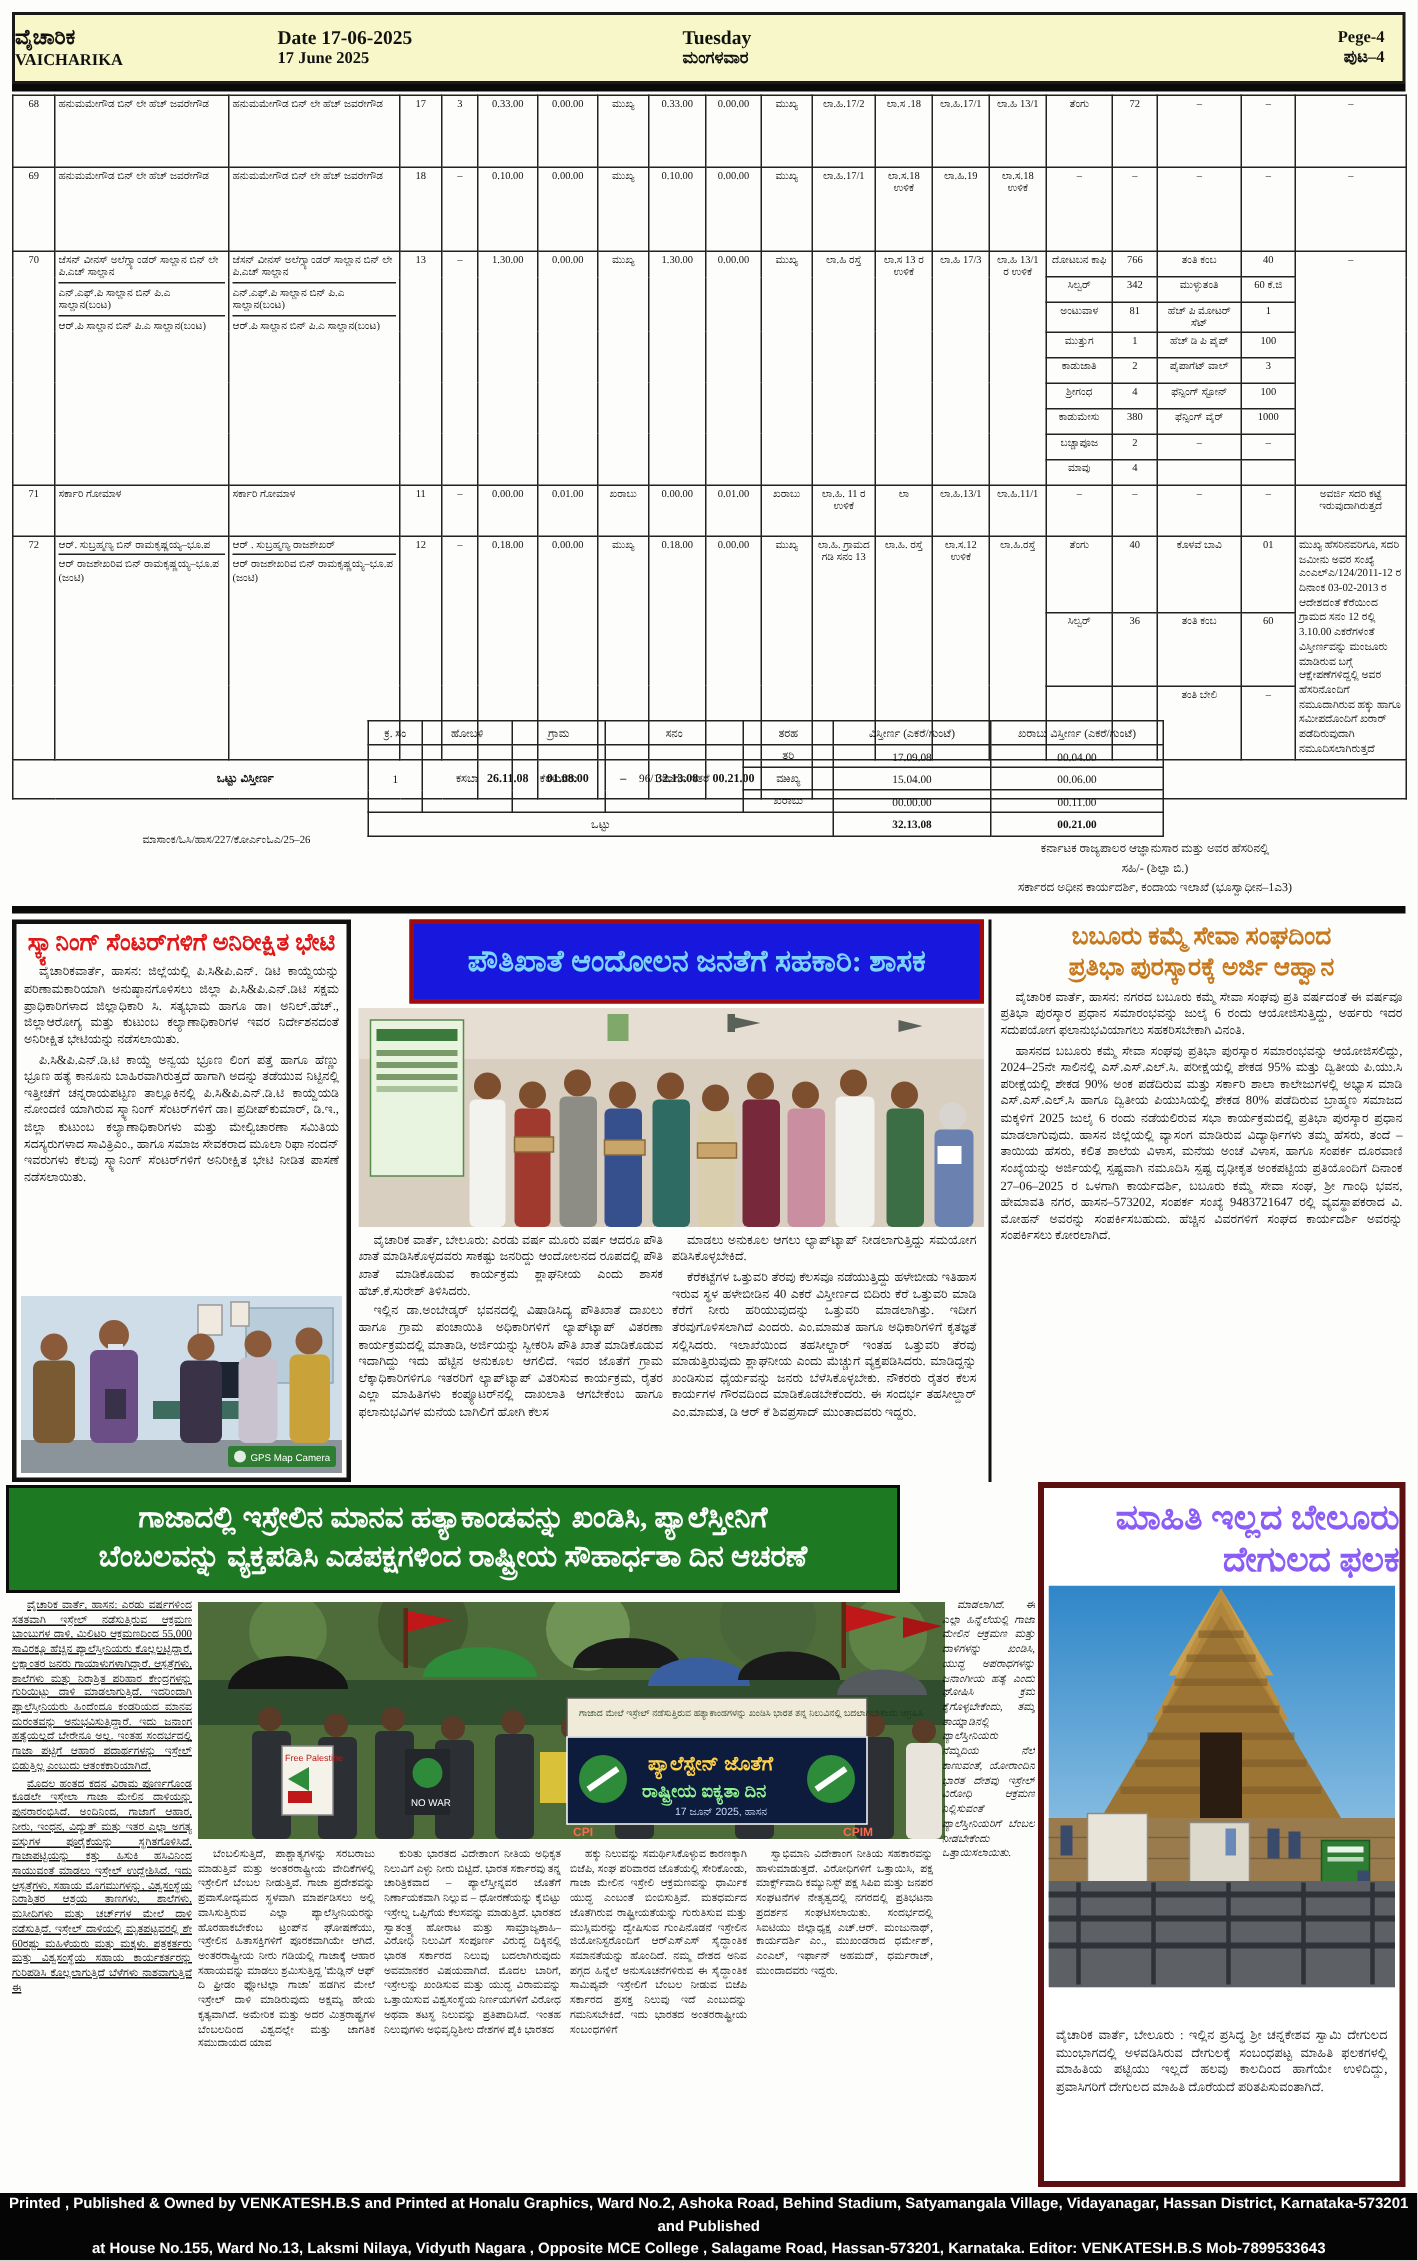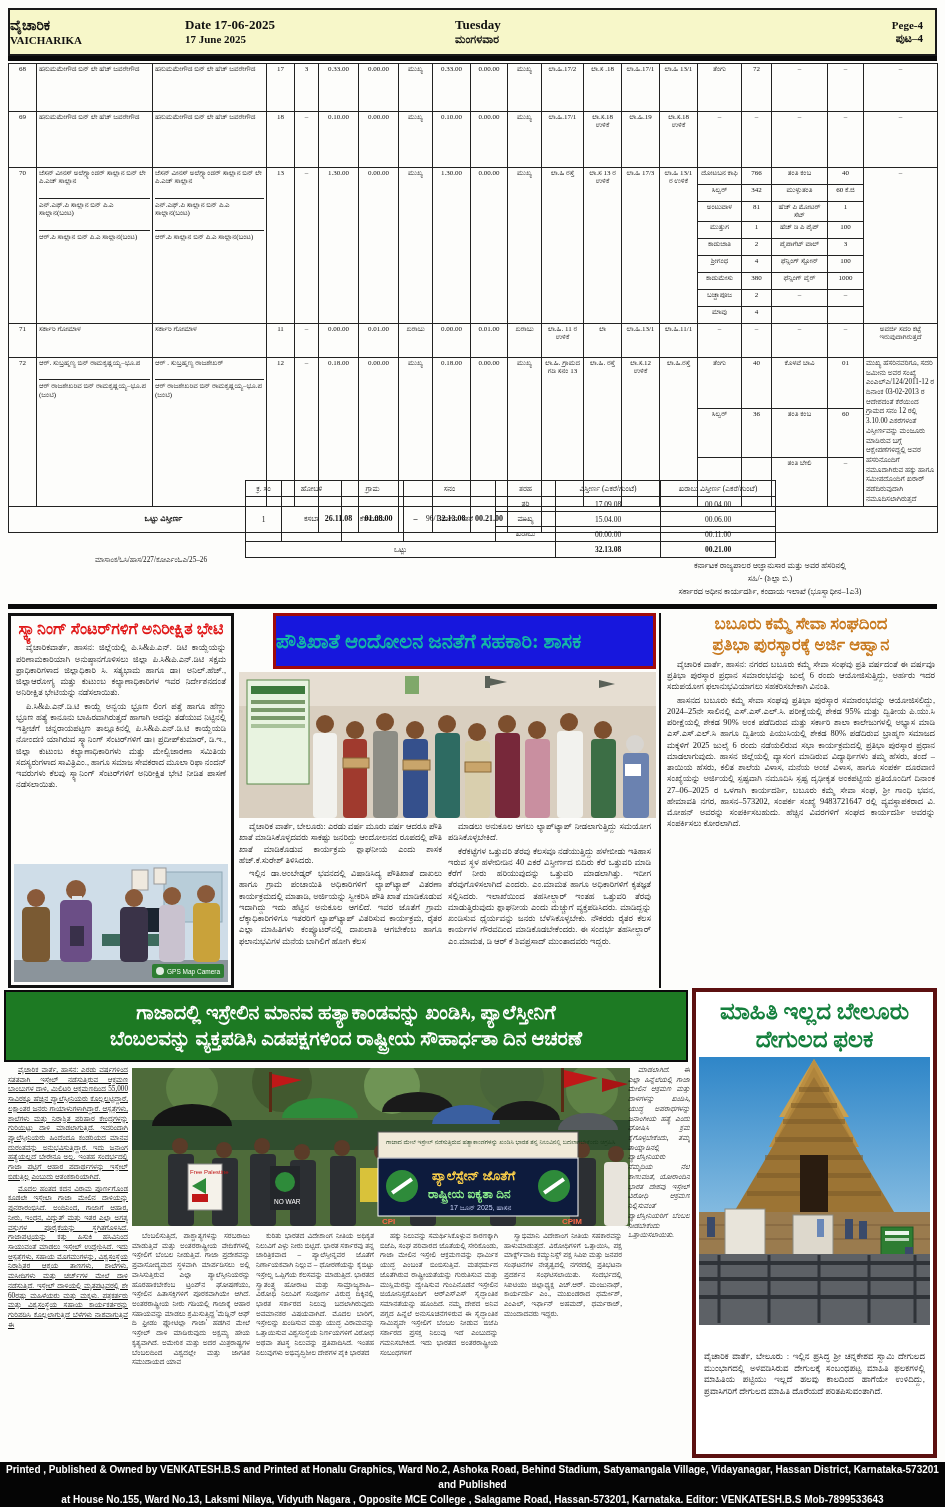--- a/index.html
+++ b/index.html
@@ -11,38 +11,38 @@
   #masthead{left:8px;top:8px;width:925px;height:44px;background:#f7f7c9;border:2px solid #1a1a1a;
             display:flex;align-items:center;}
   .mh-block{text-align:left;line-height:1.15;}
   .mh-big{font-weight:bold;font-size:14px;}
   .mh-small{font-weight:bold;font-size:11px;}
   
   table{border-collapse:collapse;table-layout:fixed;}
   #landtable{width:929px;font-size:7px;line-height:1.2;}
   #landtable td{border:1px solid #222;padding:1px 2px;vertical-align:top;overflow:hidden;word-wrap:break-word;}
   #landtable .c{text-align:center;}
-  .nm{border-bottom:1px solid #222;padding-bottom:12px;margin-bottom:2px;}
+  .nm{border-bottom:1px solid #222;padding-bottom:2px;margin-bottom:2px;}
   .nm:last-child{border-bottom:none;margin-bottom:0;}
   
   #sumtable{width:530px;font-size:7.5px;}
   #sumtable td,#sumtable th{border:1px solid #222;padding:1px 2px;text-align:center;vertical-align:middle;font-weight:normal;}
   
   .justify{text-align:justify;}
   .headline-red{color:#e01818;font-weight:bold;font-size:16px;line-height:1.15;text-align:center;}
   .bodytxt{font-size:8.4px;line-height:1.34;}
   .bodytxt p{margin:0 0 2px 0;text-indent:10px;}
   .col-rule{border-left:2px solid #111;}
-  #blue-banner{background:#1717dd;border:3px solid #a00b0b;color:#14b8a6;font-weight:bold;
-               font-size:20px;display:flex;align-items:center;justify-content:flex-start;text-align:center;line-height:1.1;margin-left:34px;}
+  #blue-banner{background:#1717dd;border:3px solid #a00b0b;color:#7dd3fc;font-weight:bold;
+               font-size:20px;display:flex;align-items:center;justify-content:center;text-align:center;line-height:1.1;margin-left:34px;}
   .headline-orange{color:#c8791e;font-weight:bold;font-size:16.5px;text-align:center;line-height:1.3;}
   #green-banner{background:#1d7a23;border:2px solid #0b0b0b;color:#fff;font-weight:bold;font-size:19.5px;
                 display:flex;flex-direction:column;align-items:center;justify-content:center;text-align:center;line-height:1.35;}
   #belur-box{border:4px solid #5c1010;background:#fff;}
-  .headline-pink{color:#15803d;font-weight:bold;font-size:23px;text-align:center;line-height:1.2;}
+  .headline-pink{color:#8b5cf6;font-weight:bold;font-size:23px;text-align:right;line-height:1.2;}
   #footer{left:0;top:1462px;width:945px;height:45px;background:#050505;color:#fff;
           font-family:"Liberation Sans",sans-serif;font-weight:bold;font-size:10px;
           display:flex;flex-direction:column;justify-content:center;text-align:center;line-height:1.5;}
   .tinytxt{font-size:7.2px;line-height:1.35;}
   .sig{font-size:8px;text-align:center;line-height:1.6;}
 </style>
 </head>
 <body>
 
 <div id="page">
@@ -446,21 +446,21 @@
     <div class="headline-orange">
       <div>ಬಬೂರು ಕಮ್ಮೆ ಸೇವಾ ಸಂಘದಿಂದ</div>
       <div>ಪ್ರತಿಭಾ ಪುರಸ್ಕಾರಕ್ಕೆ ಅರ್ಜಿ ಆಹ್ವಾನ</div>
     </div>
     <div class="bodytxt justify" style="padding:3px 2px;height:320px;overflow:hidden;">
       <p>ವೈಚಾರಿಕ ವಾರ್ತೆ, ಹಾಸನ: ನಗರದ ಬಬೂರು ಕಮ್ಮೆ ಸೇವಾ ಸಂಘವು ಪ್ರತಿ ವರ್ಷದಂತೆ ಈ ವರ್ಷವೂ ಪ್ರತಿಭಾ ಪುರಸ್ಕಾರ ಪ್ರಧಾನ ಸಮಾರಂಭವನ್ನು ಜುಲೈ 6 ರಂದು ಆಯೋಜಿಸುತ್ತಿದ್ದು, ಅರ್ಹರು ಇದರ ಸದುಪಯೋಗ ಫಲಾನುಭವಿಯಾಗಲು ಸಹಕರಿಸಬೇಕಾಗಿ ವಿನಂತಿ.</p>
       <p>ಹಾಸನದ ಬಬೂರು ಕಮ್ಮೆ ಸೇವಾ ಸಂಘವು ಪ್ರತಿಭಾ ಪುರಸ್ಕಾರ ಸಮಾರಂಭವನ್ನು ಆಯೋಜಿಸಲಿದ್ದು, 2024–25ನೇ ಸಾಲಿನಲ್ಲಿ ಎಸ್.ಎಸ್.ಎಲ್.ಸಿ. ಪರೀಕ್ಷೆಯಲ್ಲಿ ಶೇಕಡ 95% ಮತ್ತು ದ್ವಿತೀಯ ಪಿ.ಯು.ಸಿ ಪರೀಕ್ಷೆಯಲ್ಲಿ ಶೇಕಡ 90% ಅಂಕ ಪಡೆದಿರುವ ಮತ್ತು ಸರ್ಕಾರಿ ಶಾಲಾ ಕಾಲೇಜುಗಳಲ್ಲಿ ಅಭ್ಯಾಸ ಮಾಡಿ ಎಸ್.ಎಸ್.ಎಲ್.ಸಿ ಹಾಗೂ ದ್ವಿತೀಯ ಪಿಯುಸಿಯಲ್ಲಿ ಶೇಕಡ 80% ಪಡೆದಿರುವ ಬ್ರಾಹ್ಮಣ ಸಮಾಜದ ಮಕ್ಕಳಿಗೆ 2025 ಜುಲೈ 6 ರಂದು ನಡೆಯಲಿರುವ ಸಭಾ ಕಾರ್ಯಕ್ರಮದಲ್ಲಿ ಪ್ರತಿಭಾ ಪುರಸ್ಕಾರ ಪ್ರಧಾನ ಮಾಡಲಾಗುವುದು. ಹಾಸನ ಜಿಲ್ಲೆಯಲ್ಲಿ ವ್ಯಾಸಂಗ ಮಾಡಿರುವ ವಿದ್ಯಾರ್ಥಿಗಳು ತಮ್ಮ ಹೆಸರು, ತಂದೆ – ತಾಯಿಯ ಹೆಸರು, ಕಲಿತ ಶಾಲೆಯ ವಿಳಾಸ, ಮನೆಯ ಅಂಚೆ ವಿಳಾಸ, ಹಾಗೂ ಸಂಪರ್ಕ ದೂರವಾಣಿ ಸಂಖ್ಯೆಯನ್ನು ಅರ್ಜಿಯಲ್ಲಿ ಸ್ಪಷ್ಟವಾಗಿ ನಮೂದಿಸಿ ಸ್ಪಷ್ಟ ದೃಢೀಕೃತ ಅಂಕಪಟ್ಟಿಯ ಪ್ರತಿಯೊಂದಿಗೆ ದಿನಾಂಕ 27–06–2025 ರ ಒಳಗಾಗಿ ಕಾರ್ಯದರ್ಶಿ, ಬಬೂರು ಕಮ್ಮೆ ಸೇವಾ ಸಂಘ, ಶ್ರೀ ಗಾಂಧಿ ಭವನ, ಹೇಮಾವತಿ ನಗರ, ಹಾಸನ–573202, ಸಂಪರ್ಕ ಸಂಖ್ಯೆ 9483721647 ರಲ್ಲಿ ವ್ಯವಸ್ಥಾಪಕರಾದ ವಿ. ಮೋಹನ್ ಅವರನ್ನು ಸಂಪರ್ಕಿಸಬಹುದು. ಹೆಚ್ಚಿನ ವಿವರಗಳಿಗೆ ಸಂಘದ ಕಾರ್ಯದರ್ಶಿ ಅವರನ್ನು ಸಂಪರ್ಕಿಸಲು ಕೋರಲಾಗಿದೆ.</p>
     </div>
   </div>
 
-  <div class="abs" id="green-banner" style="left:4px;top:990px;width:684px;height:72px;box-sizing:border-box;">
+  <div class="abs" id="green-banner" style="left:4px;top:990px;width:596px;height:72px;box-sizing:border-box;">
     <div>ಗಾಜಾದಲ್ಲಿ ಇಸ್ರೇಲಿನ ಮಾನವ ಹತ್ಯಾಕಾಂಡವನ್ನು ಖಂಡಿಸಿ, ಪ್ಯಾಲೆಸ್ತೀನಿಗೆ</div>
     <div>ಬೆಂಬಲವನ್ನು ವ್ಯಕ್ತಪಡಿಸಿ ಎಡಪಕ್ಷಗಳಿಂದ ರಾಷ್ಟ್ರೀಯ ಸೌಹಾರ್ಧತಾ ದಿನ ಆಚರಣೆ</div>
   </div>
 
   <div class="abs" style="left:8px;top:1066px;width:682px;height:392px;">
     <div class="bodytxt justify tinytxt" style="position:absolute;left:0;top:0;width:120px;height:392px;overflow:hidden;text-decoration:underline;">
       <p>ವೈಚಾರಿಕ ವಾರ್ತೆ, ಹಾಸನ: ಎರಡು ವರ್ಷಗಳಿಂದ ಸತತವಾಗಿ ಇಸ್ರೇಲ್ ನಡೆಸುತ್ತಿರುವ ಆಕ್ರಮಣ ಬಾಂಬುಗಳ ದಾಳಿ, ಮಿಲಿಟರಿ ಆಕ್ರಮಣದಿಂದ 55,000 ಸಾವಿರಕ್ಕೂ ಹೆಚ್ಚಿನ ಪ್ಯಾಲೆಸ್ತೀನಿಯರು ಕೊಲ್ಲಲ್ಪಟ್ಟಿದ್ದಾರೆ, ಲಕ್ಷಾಂತರ ಜನರು ಗಾಯಾಳುಗಳಾಗಿದ್ದಾರೆ. ಆಸ್ಪತ್ರೆಗಳು, ಶಾಲೆಗಳು ಮತ್ತು ನಿರಾಶ್ರಿತ ಪರಿಹಾರ ಕೇಂದ್ರಗಳನ್ನು ಗುರಿಯಿಟ್ಟು ದಾಳಿ ಮಾಡಲಾಗುತ್ತಿದೆ. ಇದರಿಂದಾಗಿ ಪ್ಯಾಲೆಸ್ತೀನಿಯರು ಹಿಂದೆಂದೂ ಕಂಡರಿಯದ ಮಾನವ ದುರಂತವನ್ನು ಅನುಭವಿಸುತ್ತಿದ್ದಾರೆ. ಇದು ಜನಾಂಗ ಹತ್ಯೆಯಲ್ಲದೆ ಬೇರೇನೂ ಅಲ್ಲ. ಇಂತಹ ಸಂದರ್ಭದಲ್ಲಿ ಗಾಜಾ ಪಟ್ಟಿಗೆ ಆಹಾರ ಪದಾರ್ಥಗಳನ್ನು ಇಸ್ರೇಲ್ ಬಿಡುತ್ತಿಲ್ಲ ಎಂಬುದು ಆತಂಕಕಾರಿಯಾಗಿದೆ.</p>
       <p>ಮೊದಲ ಹಂತದ ಕದನ ವಿರಾಮ ಪೂರ್ಣಗೊಂಡ ಕೂಡಲೇ ಇಸ್ರೇಲಾ ಗಾಜಾ ಮೇಲಿನ ದಾಳಿಯನ್ನು ಪುನರಾರಂಭಿಸಿದೆ. ಅಂದಿನಿಂದ, ಗಾಜಾಗೆ ಆಹಾರ, ನೀರು, ಇಂಧನ, ವಿದ್ಯುತ್ ಮತ್ತು ಇತರ ಎಲ್ಲಾ ಅಗತ್ಯ ವಸ್ತುಗಳ ಪೂರೈಕೆಯನ್ನು ಸ್ಥಗಿತಗೊಳಿಸಿದೆ. ಗಾಜಾಪಟ್ಟಿಯನ್ನು ಕತ್ತು ಹಿಸುಕಿ ಹಸಿವಿನಿಂದ ಸಾಯುವಂತೆ ಮಾಡಲು ಇಸ್ರೇಲ್ ಉದ್ದೇಶಿಸಿದೆ. ಇದು ಆಸ್ಪತ್ರೆಗಳು, ಸಹಾಯ ಮೊಗಮುಗಳನ್ನು, ವಿಶ್ವಸಂಸ್ಥೆಯ ನಿರಾಶ್ರಿತರ ಆಶ್ರಯ ತಾಣಗಳು, ಶಾಲೆಗಳು, ಮಸೀದಿಗಳು ಮತ್ತು ಚರ್ಚ್‌ಗಳ ಮೇಲೆ ದಾಳಿ ನಡೆಸುತ್ತಿದೆ. ಇಸ್ರೇಲ್ ದಾಳಿಯಲ್ಲಿ ಮೃತಪಟ್ಟವರಲ್ಲಿ ಶೇ 60ರಷ್ಟು ಮಹಿಳೆಯರು ಮತ್ತು ಮಕ್ಕಳು. ಪತ್ರಕರ್ತರು ಮತ್ತು ವಿಶ್ವಸಂಸ್ಥೆಯ ಸಹಾಯ ಕಾರ್ಯಕರ್ತರನ್ನು ಗುರಿಪಡಿಸಿ ಕೊಲ್ಲಲಾಗುತ್ತಿದೆ ಬೆಳೆಗಳು ನಾಶವಾಗುತ್ತಿವೆ ಈ</p>
     </div>
     <div style="position:absolute;left:124px;top:2px;width:498px;height:158px;">

